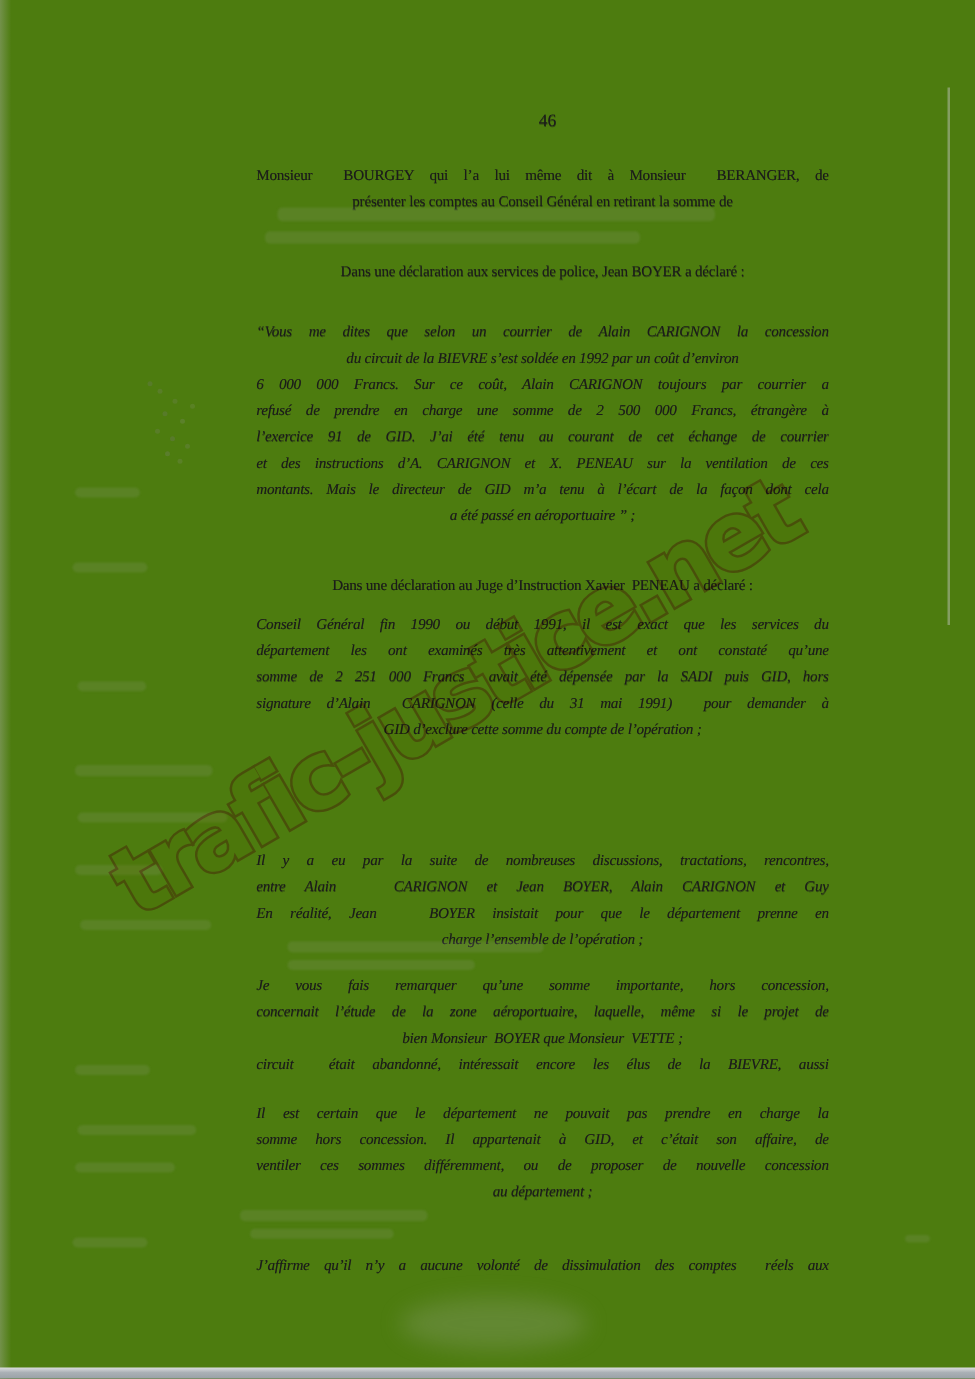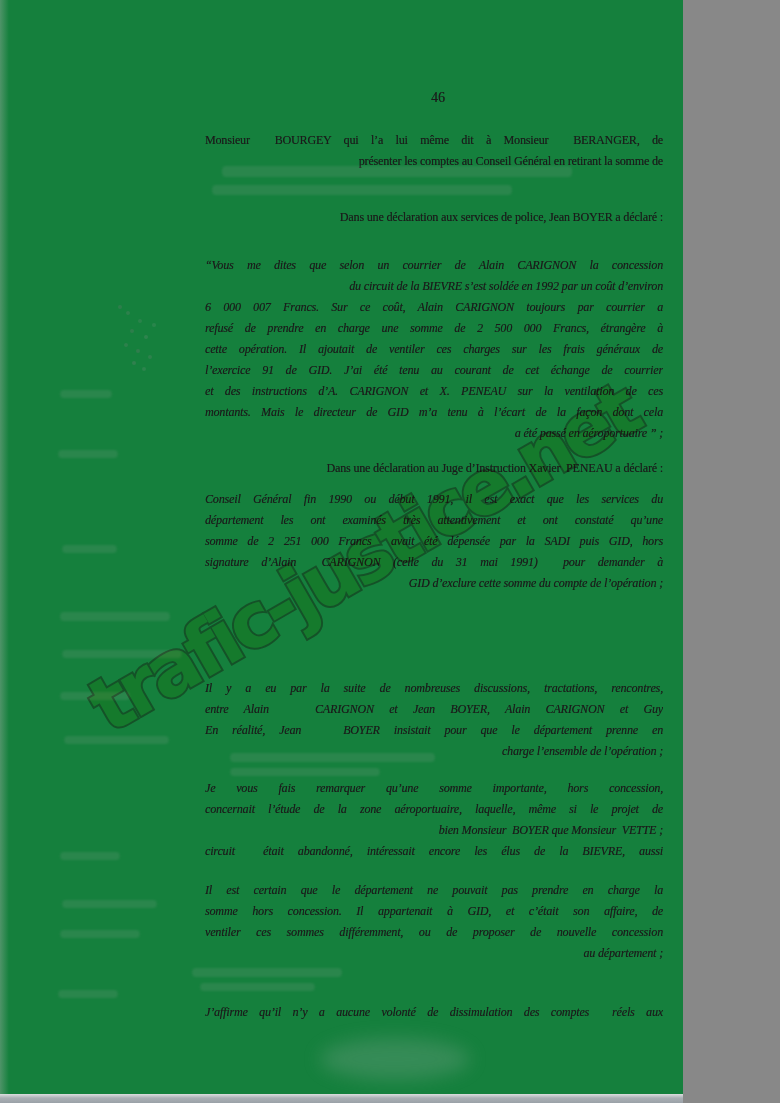--- a/index.html
+++ b/index.html
@@ -1,39 +1,39 @@
 <!DOCTYPE html>
 <html style="--ink: #1b1b1b; --watermark-fill: #fbf3ae; --watermark-stroke: #ee9898; --edge-band: #aab0b5;"><head>
 <meta charset="utf-8">
 <style>
   html,body{margin:0;padding:0;background:#888;}
   .page{
     position:relative;
-    width:683px;height:1103px;
-    background:#15803d;
+    width:780px;height:1103px;
+    background:#4d7c0f;
     overflow:hidden;
     font-family:"Liberation Serif","DejaVu Serif",serif;
     color:var(--ink,#1b1b1b);
   }
   
   .block{
     position:absolute;
     left:205px;
     width:458px;
     font-size:12px;
     letter-spacing:-0.15px;
     color:var(--ink,#1b1b1b);
     text-shadow:0.2px 0.2px 0.3px rgba(25,25,25,0.55);
   }
   .block .line{
     height:21px;
     line-height:21px;
     white-space:pre-wrap;
     overflow:hidden;
-    text-align:right;
+    text-align:center;
   }
   .block .line.j{
     text-align:justify;
     text-align-last:justify;
   }
   .italic{font-style:italic;}
   .pageno{
     position:absolute;
     left:408px;top:90px;width:60px;
     font-size:14px;text-align:center;
@@ -122,23 +122,22 @@
       <div class="line">présenter les comptes au Conseil Général en retirant la somme de</div>
     </div>
 
   <div class="block b-police">
       <div class="line">Dans une déclaration aux services de police, Jean BOYER a déclaré :</div>
     </div>
 
   <div class="block b-quote1 italic">
       <div class="line j">“Vous me dites que selon un courrier de Alain CARIGNON la concession</div>
       <div class="line">du circuit de la BIEVRE s’est soldée en 1992 par un coût d’environ</div>
-      <div class="line j">6 000 007 Francs. Sur ce coût, Alain CARIGNON toujours par courrier a</div>
+      <div class="line j">6 000 000 Francs. Sur ce coût, Alain CARIGNON toujours par courrier a</div>
       <div class="line j">refusé de prendre en charge une somme de 2 500 000 Francs, étrangère à</div>
-      <div class="line j">cette opération. Il ajoutait de ventiler ces charges sur les frais généraux de</div>
       <div class="line j">l’exercice 91 de GID. J’ai été tenu au courant de cet échange de courrier</div>
       <div class="line j">et des instructions d’A. CARIGNON et X. PENEAU sur la ventilation de ces</div>
       <div class="line j">montants. Mais le directeur de GID m’a tenu à l’écart de la façon dont cela</div>
       <div class="line">a été passé en aéroportuaire ” ;</div>
     </div>
 
   <div class="block b-juge">
       <div class="line">Dans une déclaration au Juge d’Instruction Xavier  PENEAU a déclaré :</div>
     </div>
 

